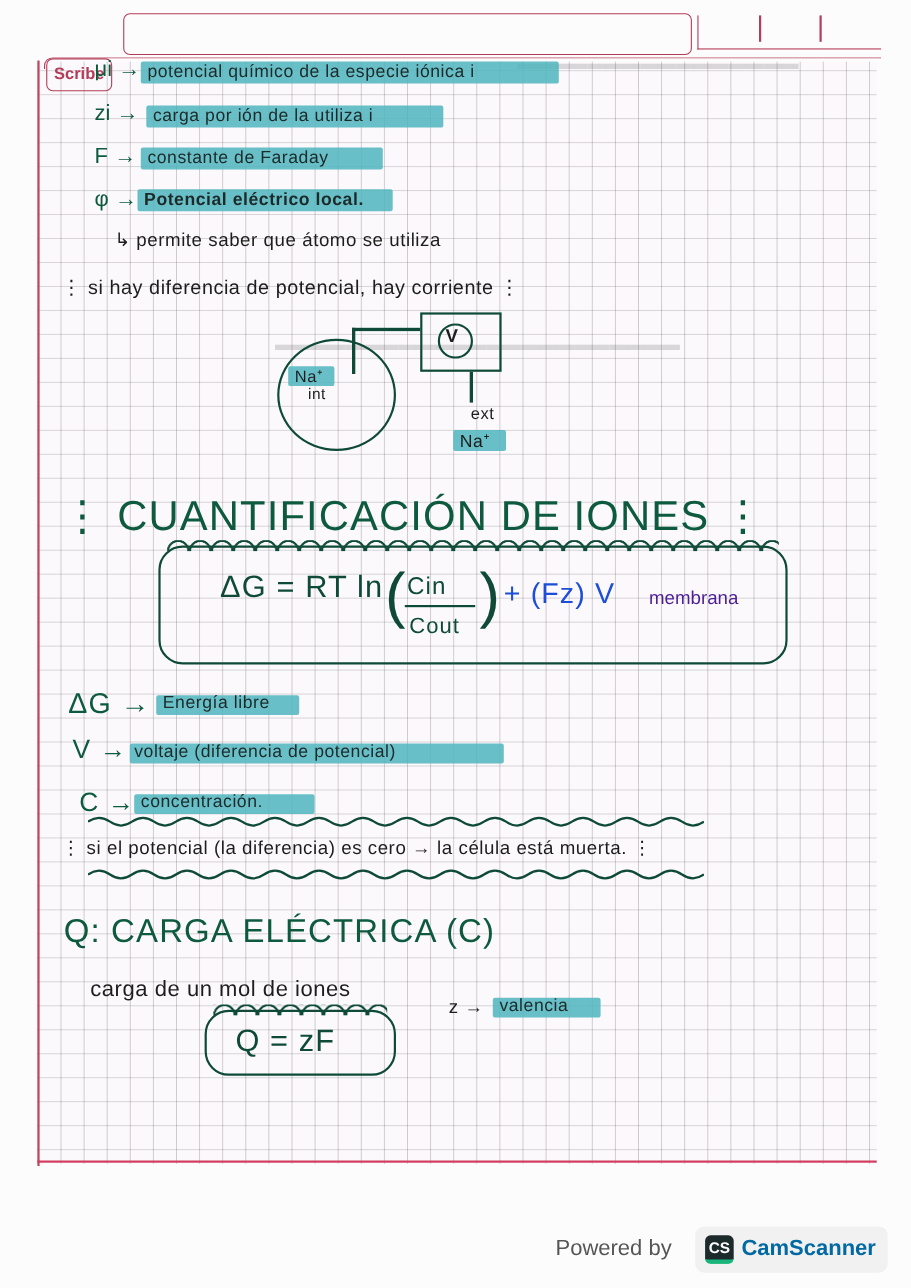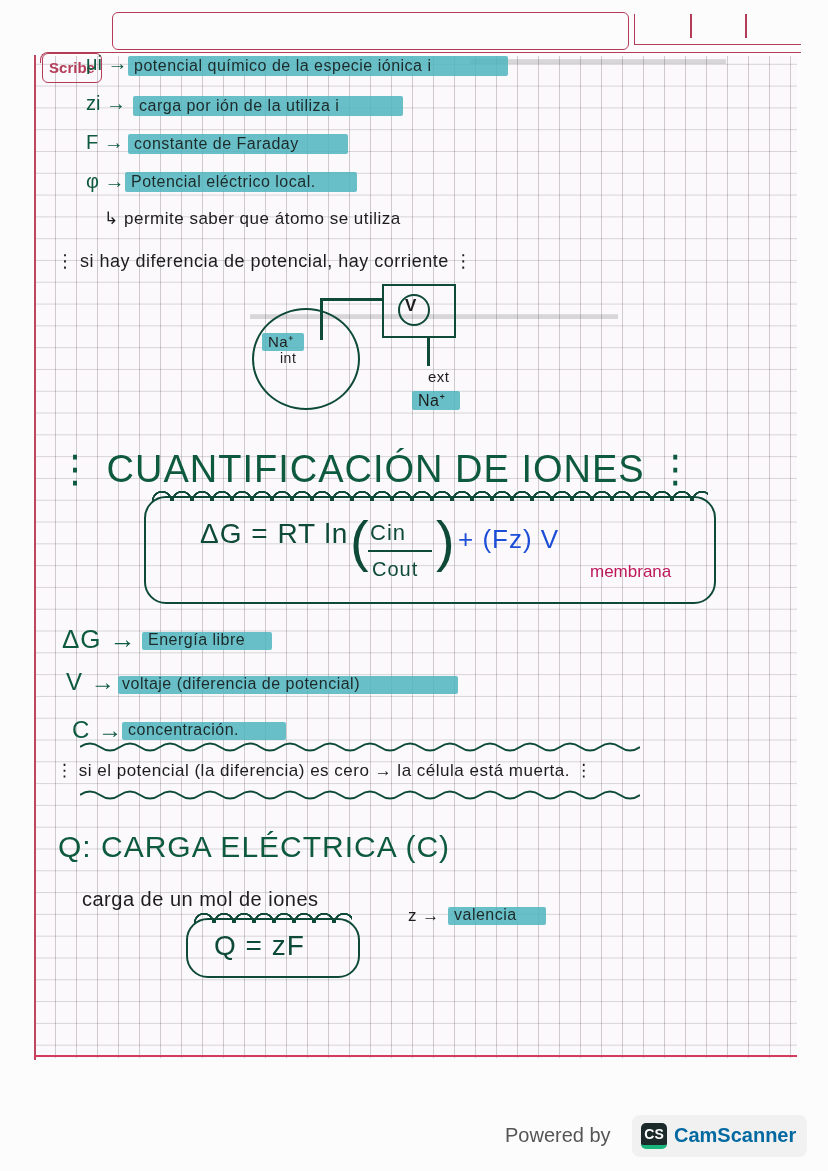--- a/index.html
+++ b/index.html
@@ -97,21 +97,21 @@
   <div class="sym" style="left:86px;top:92px;">zi →</div>
   <div class="hl" style="left:133px;top:96px;width:270px;height:20px;"></div>
   <div class="hltext" style="left:139px;top:97px;">carga por ión de la utiliza i</div>
 
   <div class="sym" style="left:86px;top:131px;">F →</div>
   <div class="hl" style="left:128px;top:134px;width:220px;height:20px;"></div>
   <div class="hltext" style="left:134px;top:135px;">constante de Faraday</div>
 
   <div class="sym" style="left:86px;top:170px;">φ →</div>
   <div class="hl" style="left:125px;top:172px;width:232px;height:20px;"></div>
-  <div class="hltext" style="left:131px;top:173px;">Potencial eléctrico local.</div>
+  <div class="hltext" style="left:131px;top:173px;font-weight:bold;">Potencial eléctrico local.</div>
 </div>
 
 <div class="hand" style="left:104px;top:208px;">↳ permite saber que átomo se utiliza</div>
 <div class="hand" style="left:56px;top:250px;font-size:18px;">⋮ si hay diferencia de potencial, hay corriente ⋮</div>
 
 <div>
   <div class="circle" style="left:252px;top:308px;width:104px;height:98px;"></div>
   <div class="hl" style="left:262px;top:333px;width:42px;height:18px;"></div>
   <div class="hand" style="left:268px;top:331px;font-size:15px;">Na⁺</div>
   <div class="hand" style="left:280px;top:350px;font-size:14px;">int</div>
@@ -131,21 +131,21 @@
 
 <div class="cloud" style="left:144px;top:496px;width:568px;height:104px;"></div>
 <div>
   <div class="heading" style="left:200px;top:518px;font-size:28px;color:#0e4a36;">ΔG = RT ln</div>
   <div class="heading" style="left:350px;top:508px;font-size:56px;font-weight:100;color:#0e4a36;">(</div>
   <div class="heading" style="left:370px;top:520px;font-size:22px;color:#0e4a36;text-align:right;">Cin</div>
   <div class="line" style="left:368px;top:550px;width:64px;height:2px;"></div>
   <div class="heading" style="left:372px;top:558px;font-size:20px;color:#0e4a36;">Cout</div>
   <div class="heading" style="left:436px;top:508px;font-size:56px;color:#0e4a36;">)</div>
   <div class="heading" style="left:458px;top:524px;font-size:26px;color:#1d4ed8;">+ (Fz) V</div>
-  <div class="heading" style="left:590px;top:562px;font-size:17px;color:#be185d;letter-spacing:0;">membrana</div>
+  <div class="heading" style="left:590px;top:534px;font-size:17px;color:#4c1d95;letter-spacing:0;">membrana</div>
 </div>
 
 <div>
   <div class="heading" style="left:62px;top:624px;font-size:26px;">ΔG →</div>
   <div class="hl" style="left:142px;top:632px;width:130px;height:18px;"></div>
   <div class="hltext" style="left:148px;top:631px;">Energía libre</div>
 
   <div class="heading" style="left:66px;top:668px;font-size:24px;">V →</div>
   <div class="hl" style="left:118px;top:676px;width:340px;height:18px;"></div>
   <div class="hltext" style="left:122px;top:675px;">voltaje (diferencia de potencial)</div>

